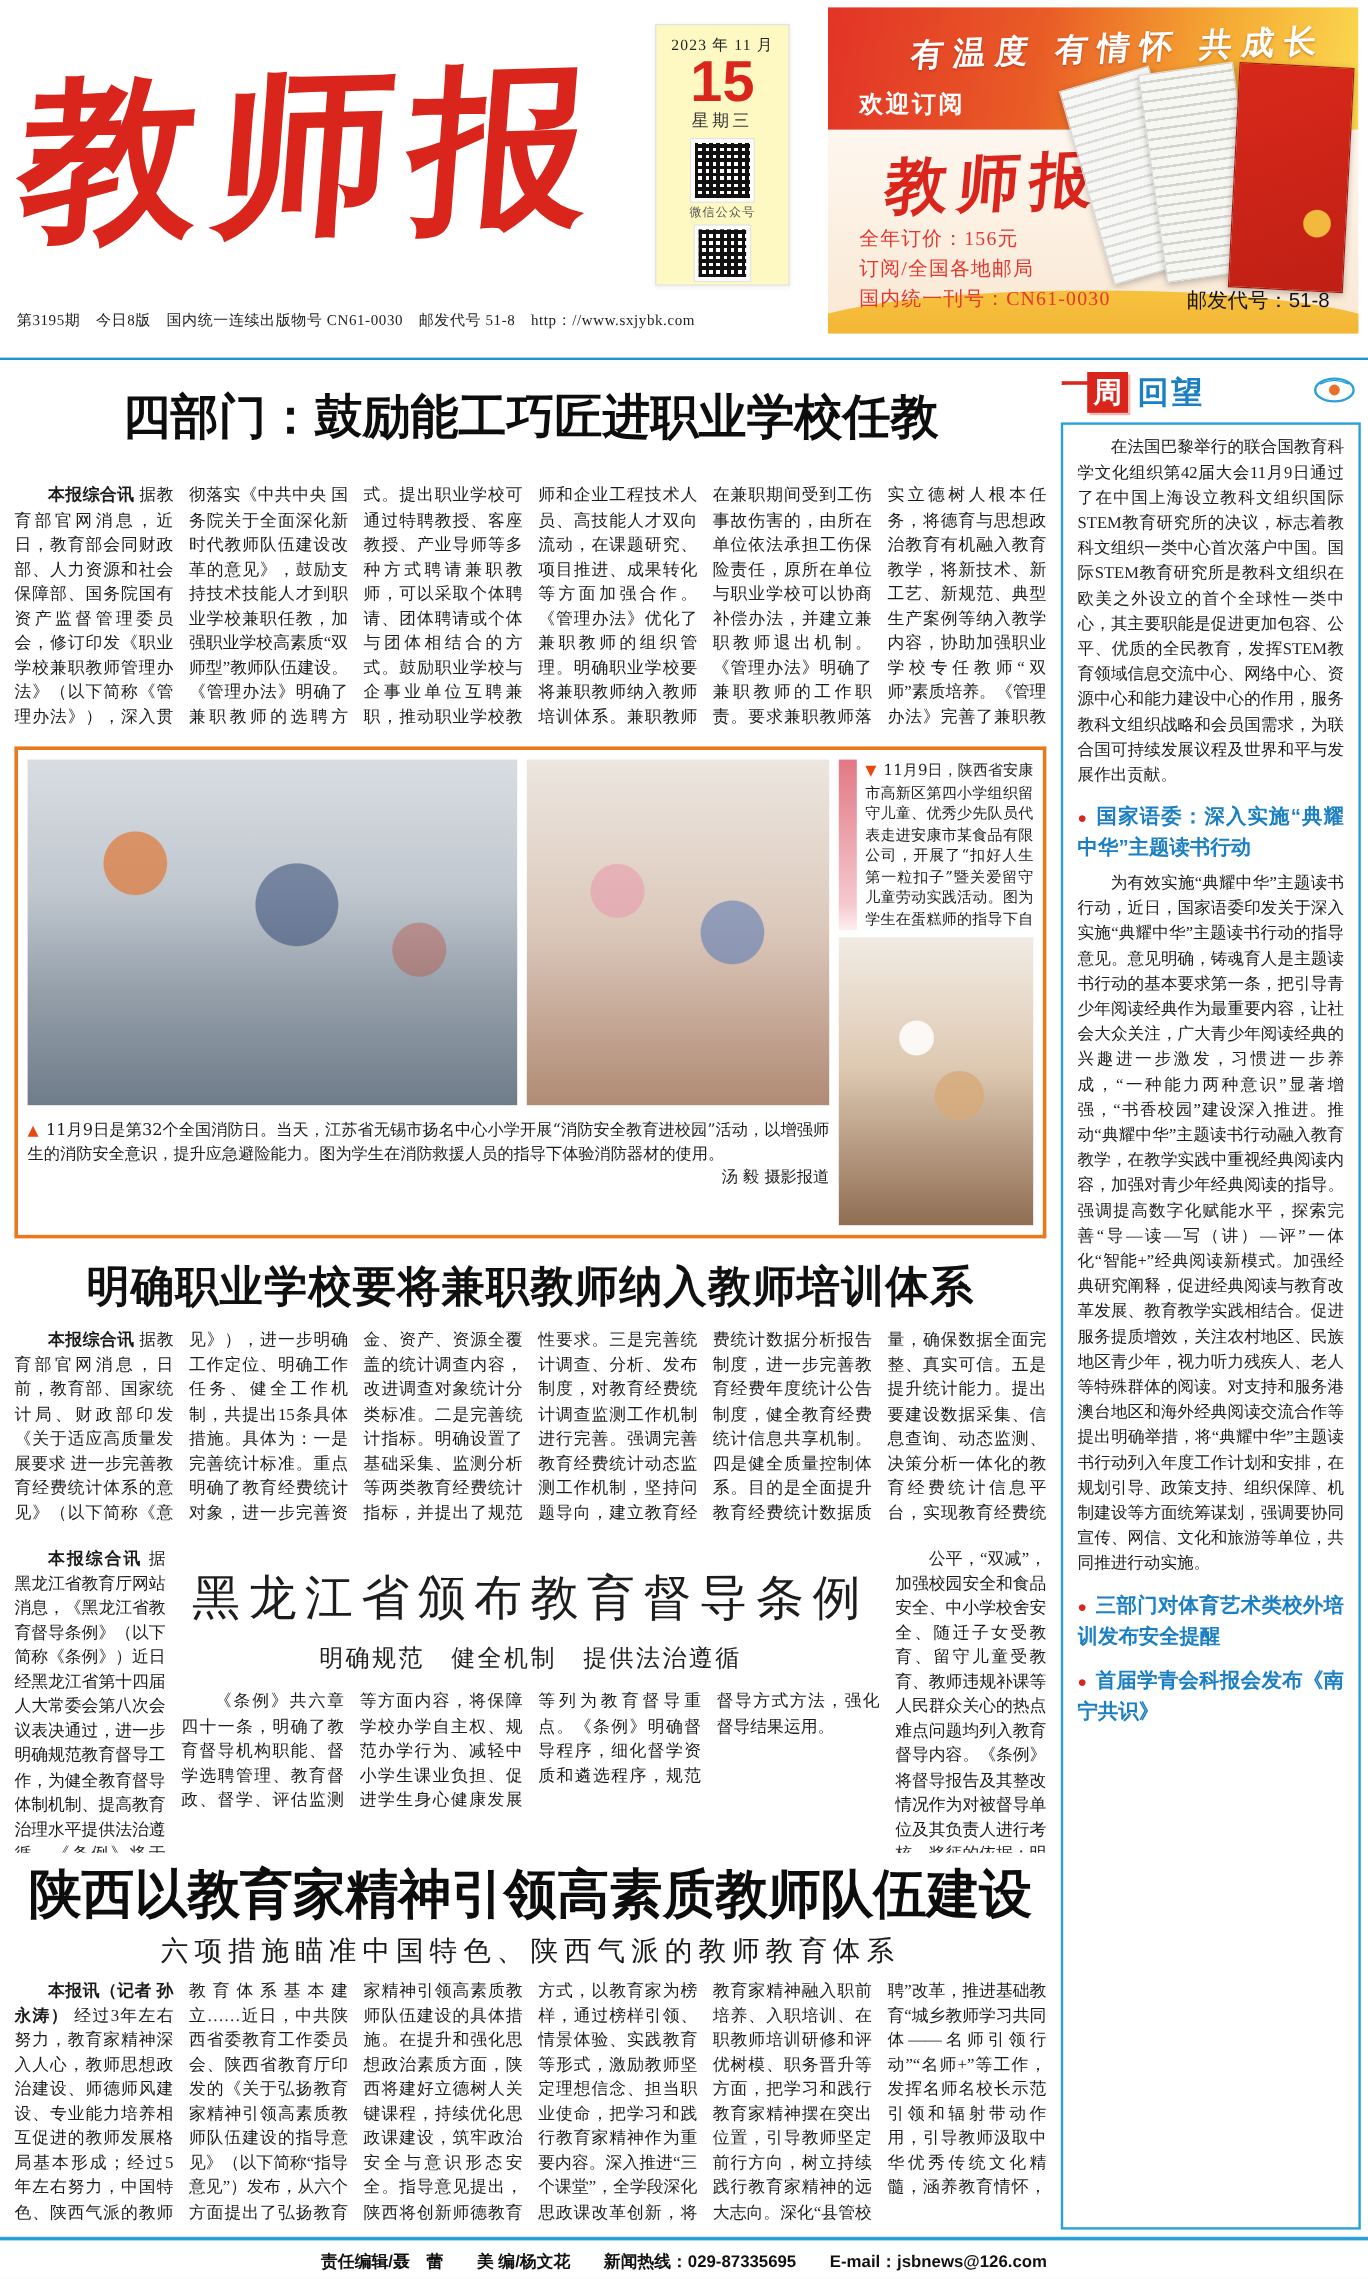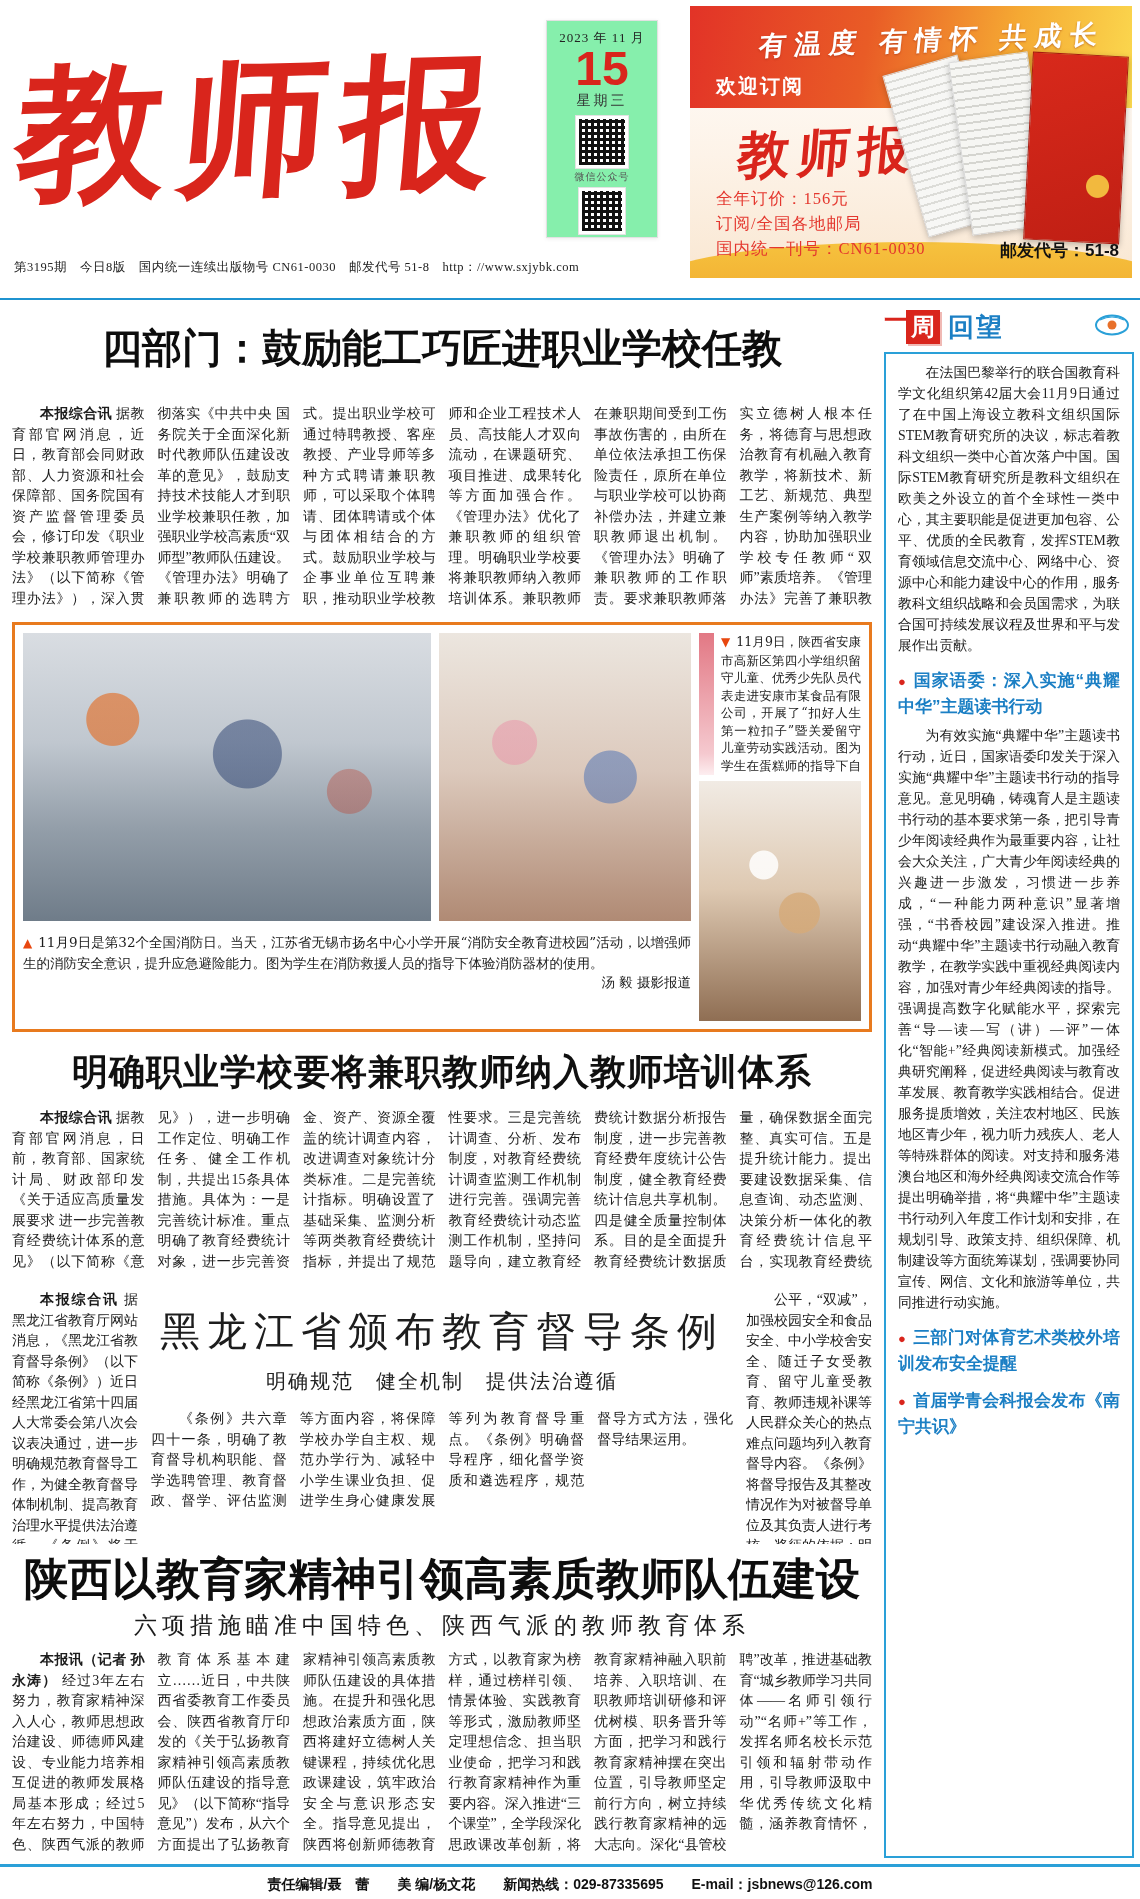--- a/index.html
+++ b/index.html
@@ -7,21 +7,21 @@
   body { font-family:"Liberation Serif","DejaVu Serif",serif; color:#1a1a1a; }
   .page { position:relative; width:1140px; height:1899px; background:#fff; margin:0 auto; overflow:hidden; }
 
   
   .masthead { position:absolute; left:18px; top:6px; width:515px; height:245px;
     font-size:148px; line-height:240px; font-weight:bold; color:#d9251c;
     letter-spacing:14px; white-space:nowrap; transform:skewX(-6deg) rotate(-1.5deg);
     font-family:"DejaVu Serif","Liberation Serif",serif; }
   .datebox { position:absolute; left:546px; top:20px; width:112px; height:218px;
     border:1px solid #e2e2e2; box-shadow:0 1px 4px rgba(0,0,0,.08);
-    text-align:center; padding-top:8px; background:#86efac; overflow:hidden; }
+    text-align:center; padding-top:8px; background:#fef9c3; overflow:hidden; }
   .d-ym { font-size:13px; color:#222; letter-spacing:1px; }
   .d-day { font-size:48px; line-height:44px; font-weight:bold; color:#d9251c;
     font-family:"Liberation Sans",sans-serif; }
   .d-wk { font-size:14px; letter-spacing:3px; color:#333; margin-top:1px; }
   .qr { width:52px; height:52px; margin:6px auto 2px; background:#fff;
     background-image:repeating-linear-gradient(0deg,#111 0 3px,transparent 3px 6px),
       repeating-linear-gradient(90deg,#111 0 3px,#fff 3px 6px);
     border:3px solid #fff; outline:1px solid #e3e3e3; }
   .qr2 { width:46px; height:46px; margin-top:4px; }
   .q-label { font-size:10px; color:#555; letter-spacing:1px; }
@@ -33,21 +33,21 @@
   .promo-slogan { position:absolute; left:70px; top:16px; color:#fff; font-size:27px;
     font-weight:bold; letter-spacing:8px; white-space:nowrap; transform:skewX(-8deg) rotate(-2deg);
     text-shadow:0 1px 2px rgba(140,30,10,.45); }
   .promo-sub { position:absolute; left:26px; bottom:8px; color:#fff; font-size:20px;
     font-weight:bold; letter-spacing:2px; font-family:"Liberation Sans",sans-serif; }
   .promo-logo { position:absolute; left:48px; top:112px; font-size:52px; font-weight:bold;
     color:#d9251c; letter-spacing:8px; transform:skewX(-7deg) rotate(-2deg);
     font-family:"DejaVu Serif",serif; }
   .promo-bottom { position:absolute; left:26px; top:180px; font-size:16.5px; line-height:25px;
     color:#e4372e; letter-spacing:1px; z-index:3; }
-  .postal { position:absolute; right:13px; bottom:16px; font-size:17px; font-weight:bold;
+  .postal { position:absolute; right:24px; bottom:16px; font-size:17px; font-weight:normal;
     color:#111; z-index:4; font-family:"Liberation Sans",sans-serif; }
   .thumb { position:absolute; z-index:2; border:1px solid #d8d8d8; box-shadow:0 2px 6px rgba(0,0,0,.25); }
   .thumb.t1 { right:150px; top:56px; width:78px; height:168px; transform:rotate(-16deg);
     background:repeating-linear-gradient(0deg,#f7f7f5 0 6px,#dcdcd8 6px 8px); }
   .thumb.t2 { right:92px; top:50px; width:80px; height:175px; transform:rotate(-8deg);
     background:repeating-linear-gradient(0deg,#f6f6f3 0 6px,#d5d5d0 6px 8px); }
   .thumb.t3 { right:8px; top:48px; width:96px; height:188px; transform:rotate(3deg);
     background:radial-gradient(circle at 75% 70%, #f2b93e 0 11px, transparent 12px),
       linear-gradient(160deg,#d8291b 0%,#c01f14 100%); border:1px solid #a81a10; }
   .wave { position:absolute; left:-8%; bottom:-42px; width:116%; height:78px; z-index:1;

